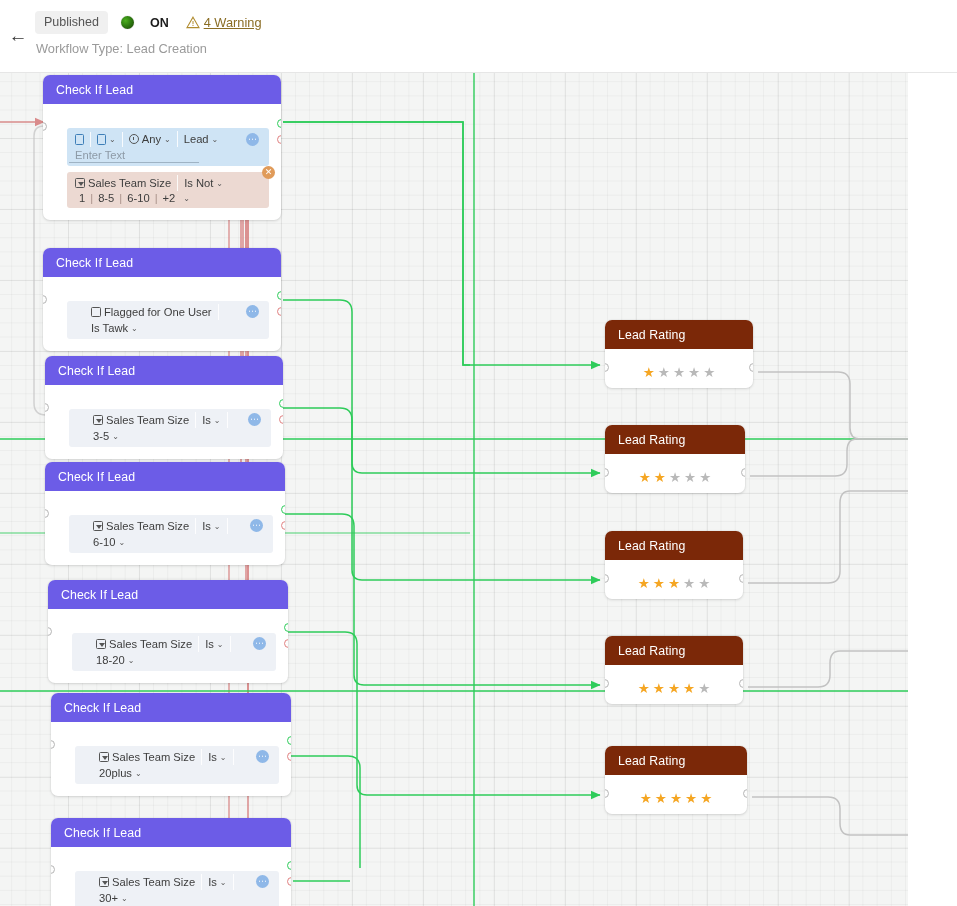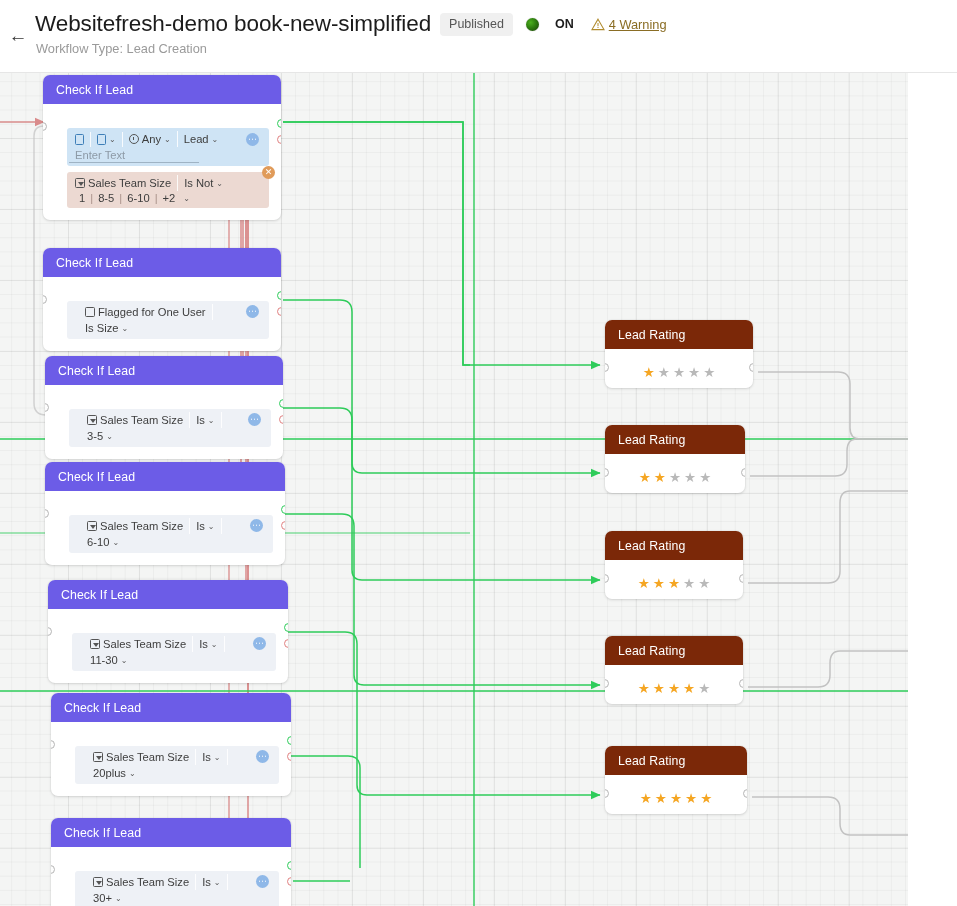--- a/index.html
+++ b/index.html
@@ -94,21 +94,21 @@
 
   
   .filter-rows { padding: 24px 12px 12px 24px; }
   .frow {
     display: flex; align-items: center; flex-wrap: wrap;
     border-radius: 3px; padding: 2px 0 2px 0;
     font-size: 11.2px; color: #3d3d3d;
   }
   .frow.blue { background: #cfe4f5; padding: 3px 2px; }
   .frow.pink { background: #ecd9d2; padding: 3px 2px; margin-top: 6px; }
-  .frow.plain { background: #eef1f6; padding: 3px 12px; }
+  .frow.plain { background: #eef1f6; padding: 3px 18px; }
   .fcell {
     display: flex; align-items: center; gap: 3px;
     padding: 2px 6px;
     border-right: 1px solid rgba(255,255,255,.85);
     white-space: nowrap;
   }
   .fcell:last-child { border-right: none; }
   .caret { font-size: 8px; color: #5a5a5a; }
   .mini-icon {
     display: inline-block; width: 9px; height: 11px;
@@ -171,21 +171,20 @@
     background: #e09b5a; color: #fff; font-size: 9px; line-height: 13px;
     text-align: center; z-index: 7; cursor: pointer;
   }
 </style>
 </head>
 <body>
 
 <div class="header">
   <div class="back-arrow">←</div>
   <div class="title-row">
-    <div class="wf-title">Websitefresh-demo book-new-simplified</div>
     <div class="pill-published">Published</div>
     <div class="on-toggle">
       <div class="on-dot"></div>
       <div class="on-label">ON</div>
     </div>
     <div class="warn-box">
       <svg class="warn-tri" width="14" height="13" viewBox="0 0 14 13">
         <path d="M7 1.2 L13 11.6 L1 11.6 Z" fill="none" stroke="#b08b2e" stroke-width="1.1"></path>
         <rect x="6.5" y="5" width="1" height="3.2" fill="#b08b2e"></rect>
         <rect x="6.5" y="9" width="1" height="1" fill="#b08b2e"></rect>
@@ -318,21 +317,21 @@
         <div class="node-head">Check If Lead</div>
         <div class="node-body">
           <div class="filter-rows">
             <div class="frow plain">
               <div style="display: flex; align-items: center; flex-wrap: wrap;">
                 <div class="fcell">
                   <span class="mini-icon chk"></span>
                   <span>Flagged for One User</span>
                 </div>
                 <div class="fcell">
-                  <span>Is Size</span>
+                  <span>Is Tawk</span>
                   <span class="caret">⌄</span>
                 </div>
               </div>
             </div>
           </div>
           <div class="port gray" style="left: -5px; top: 18px;"></div>
           <div class="port green" style="right: -5px; top: 14px;"></div>
           <div class="port red" style="right: -5px; top: 30px;"></div>
           <div class="badge-blue" style="right: 22px; top: 28px;">⋯</div>
         </div>
@@ -399,21 +398,21 @@
               <div style="display: flex; align-items: center; flex-wrap: wrap;">
                 <div class="fcell">
                   <span class="mini-icon sq"></span>
                   <span>Sales Team Size</span>
                 </div>
                 <div class="fcell">
                   <span>Is</span>
                   <span class="caret">⌄</span>
                 </div>
                 <div class="fcell">
-                  <span>11-30</span>
+                  <span>18-20</span>
                   <span class="caret">⌄</span>
                 </div>
               </div>
             </div>
           </div>
           <div class="port gray" style="left: -5px; top: 18px;"></div>
           <div class="port green" style="right: -5px; top: 14px;"></div>
           <div class="port red" style="right: -5px; top: 30px;"></div>
           <div class="badge-blue" style="right: 22px; top: 28px;">⋯</div>
         </div>

